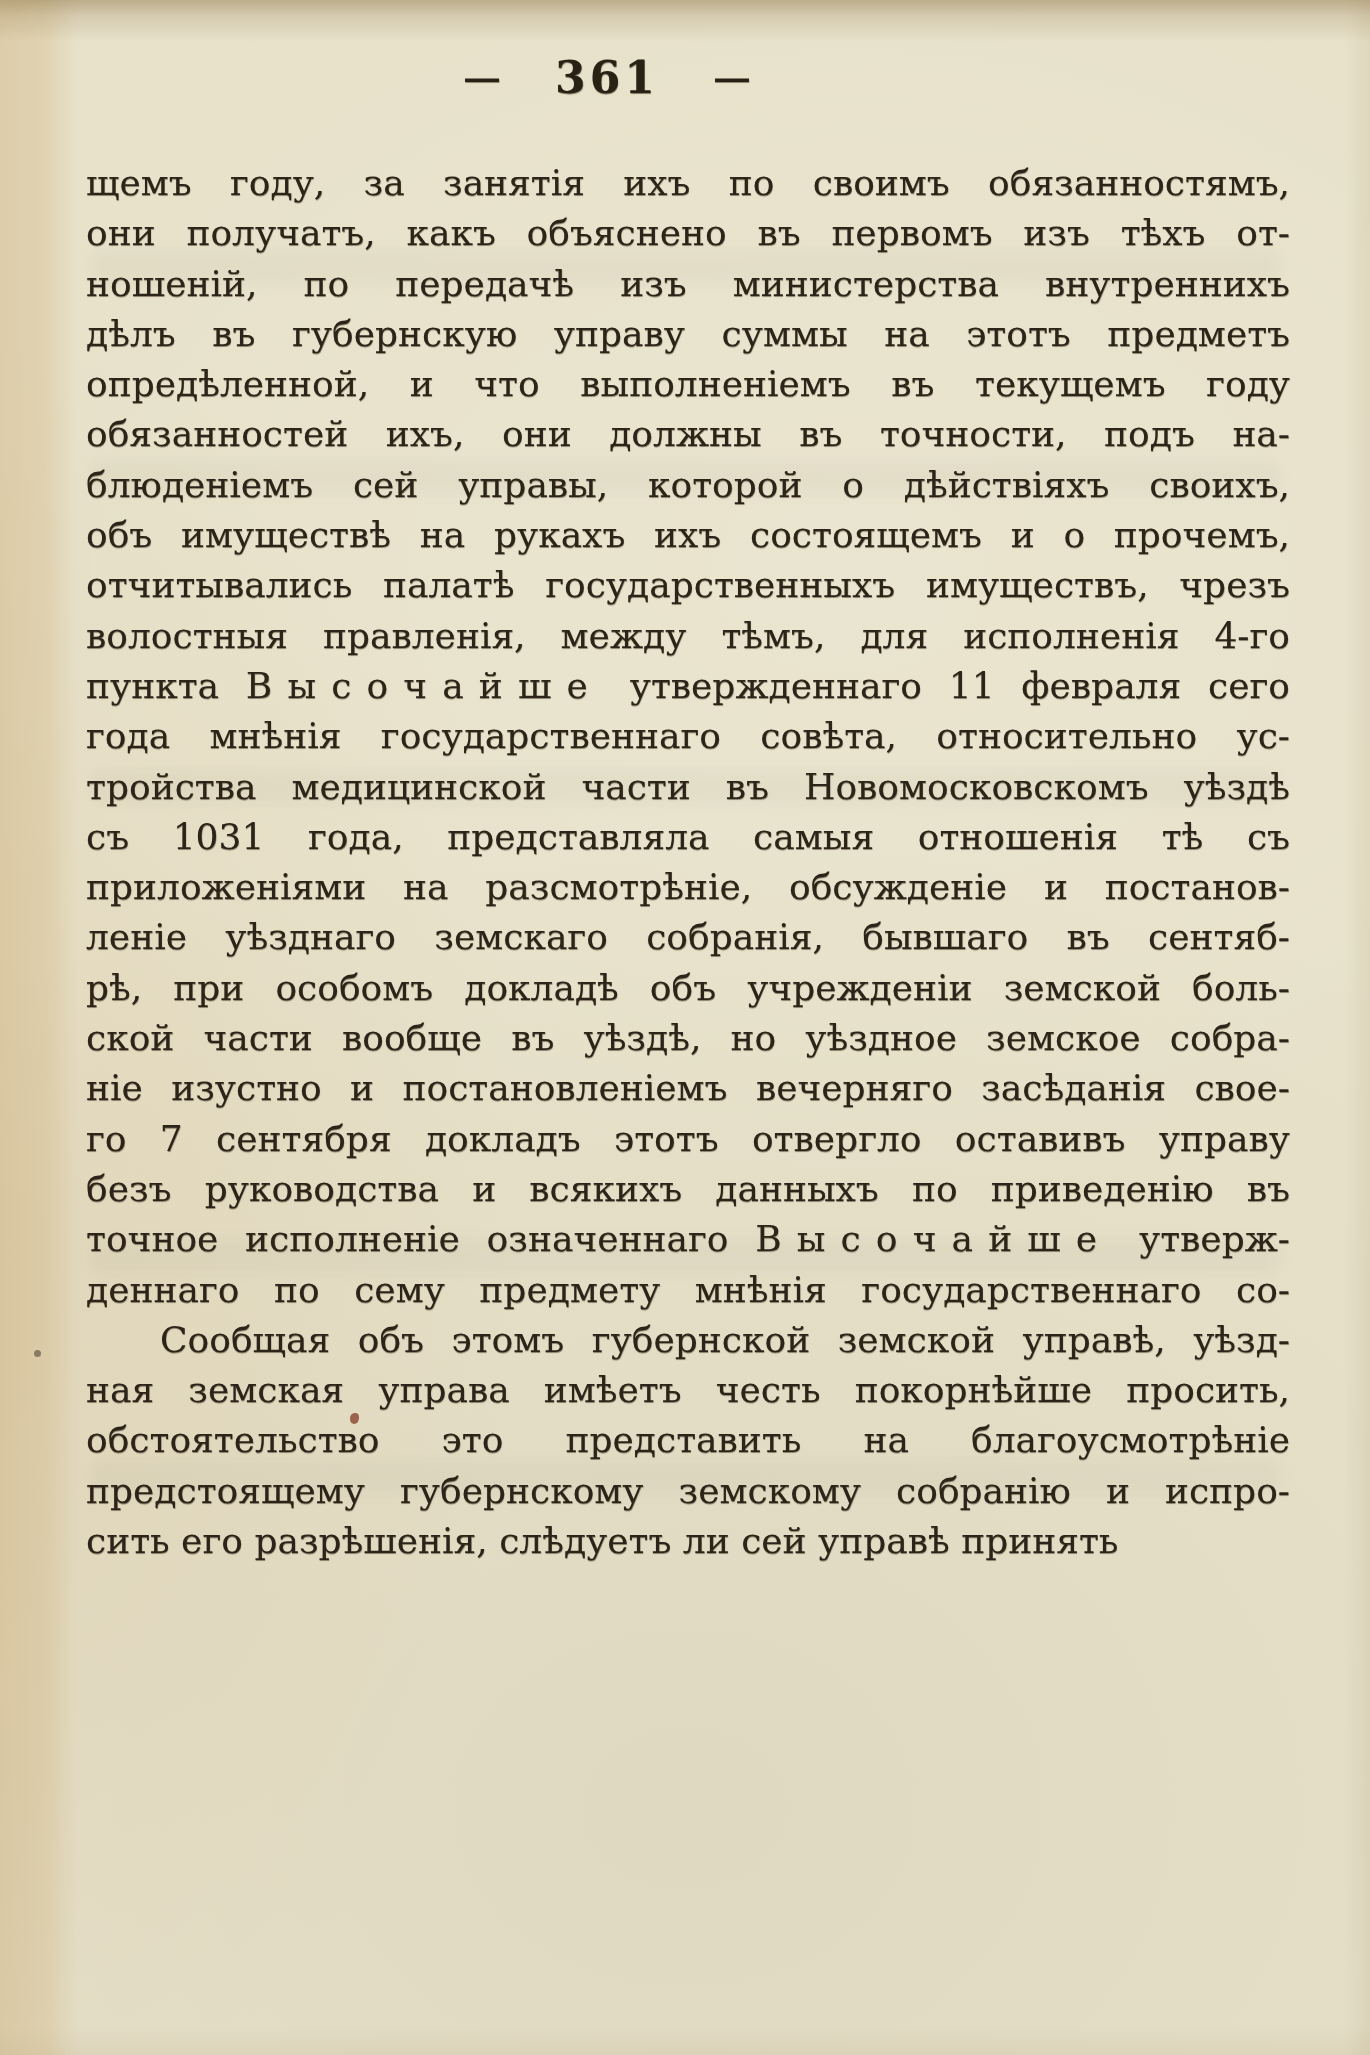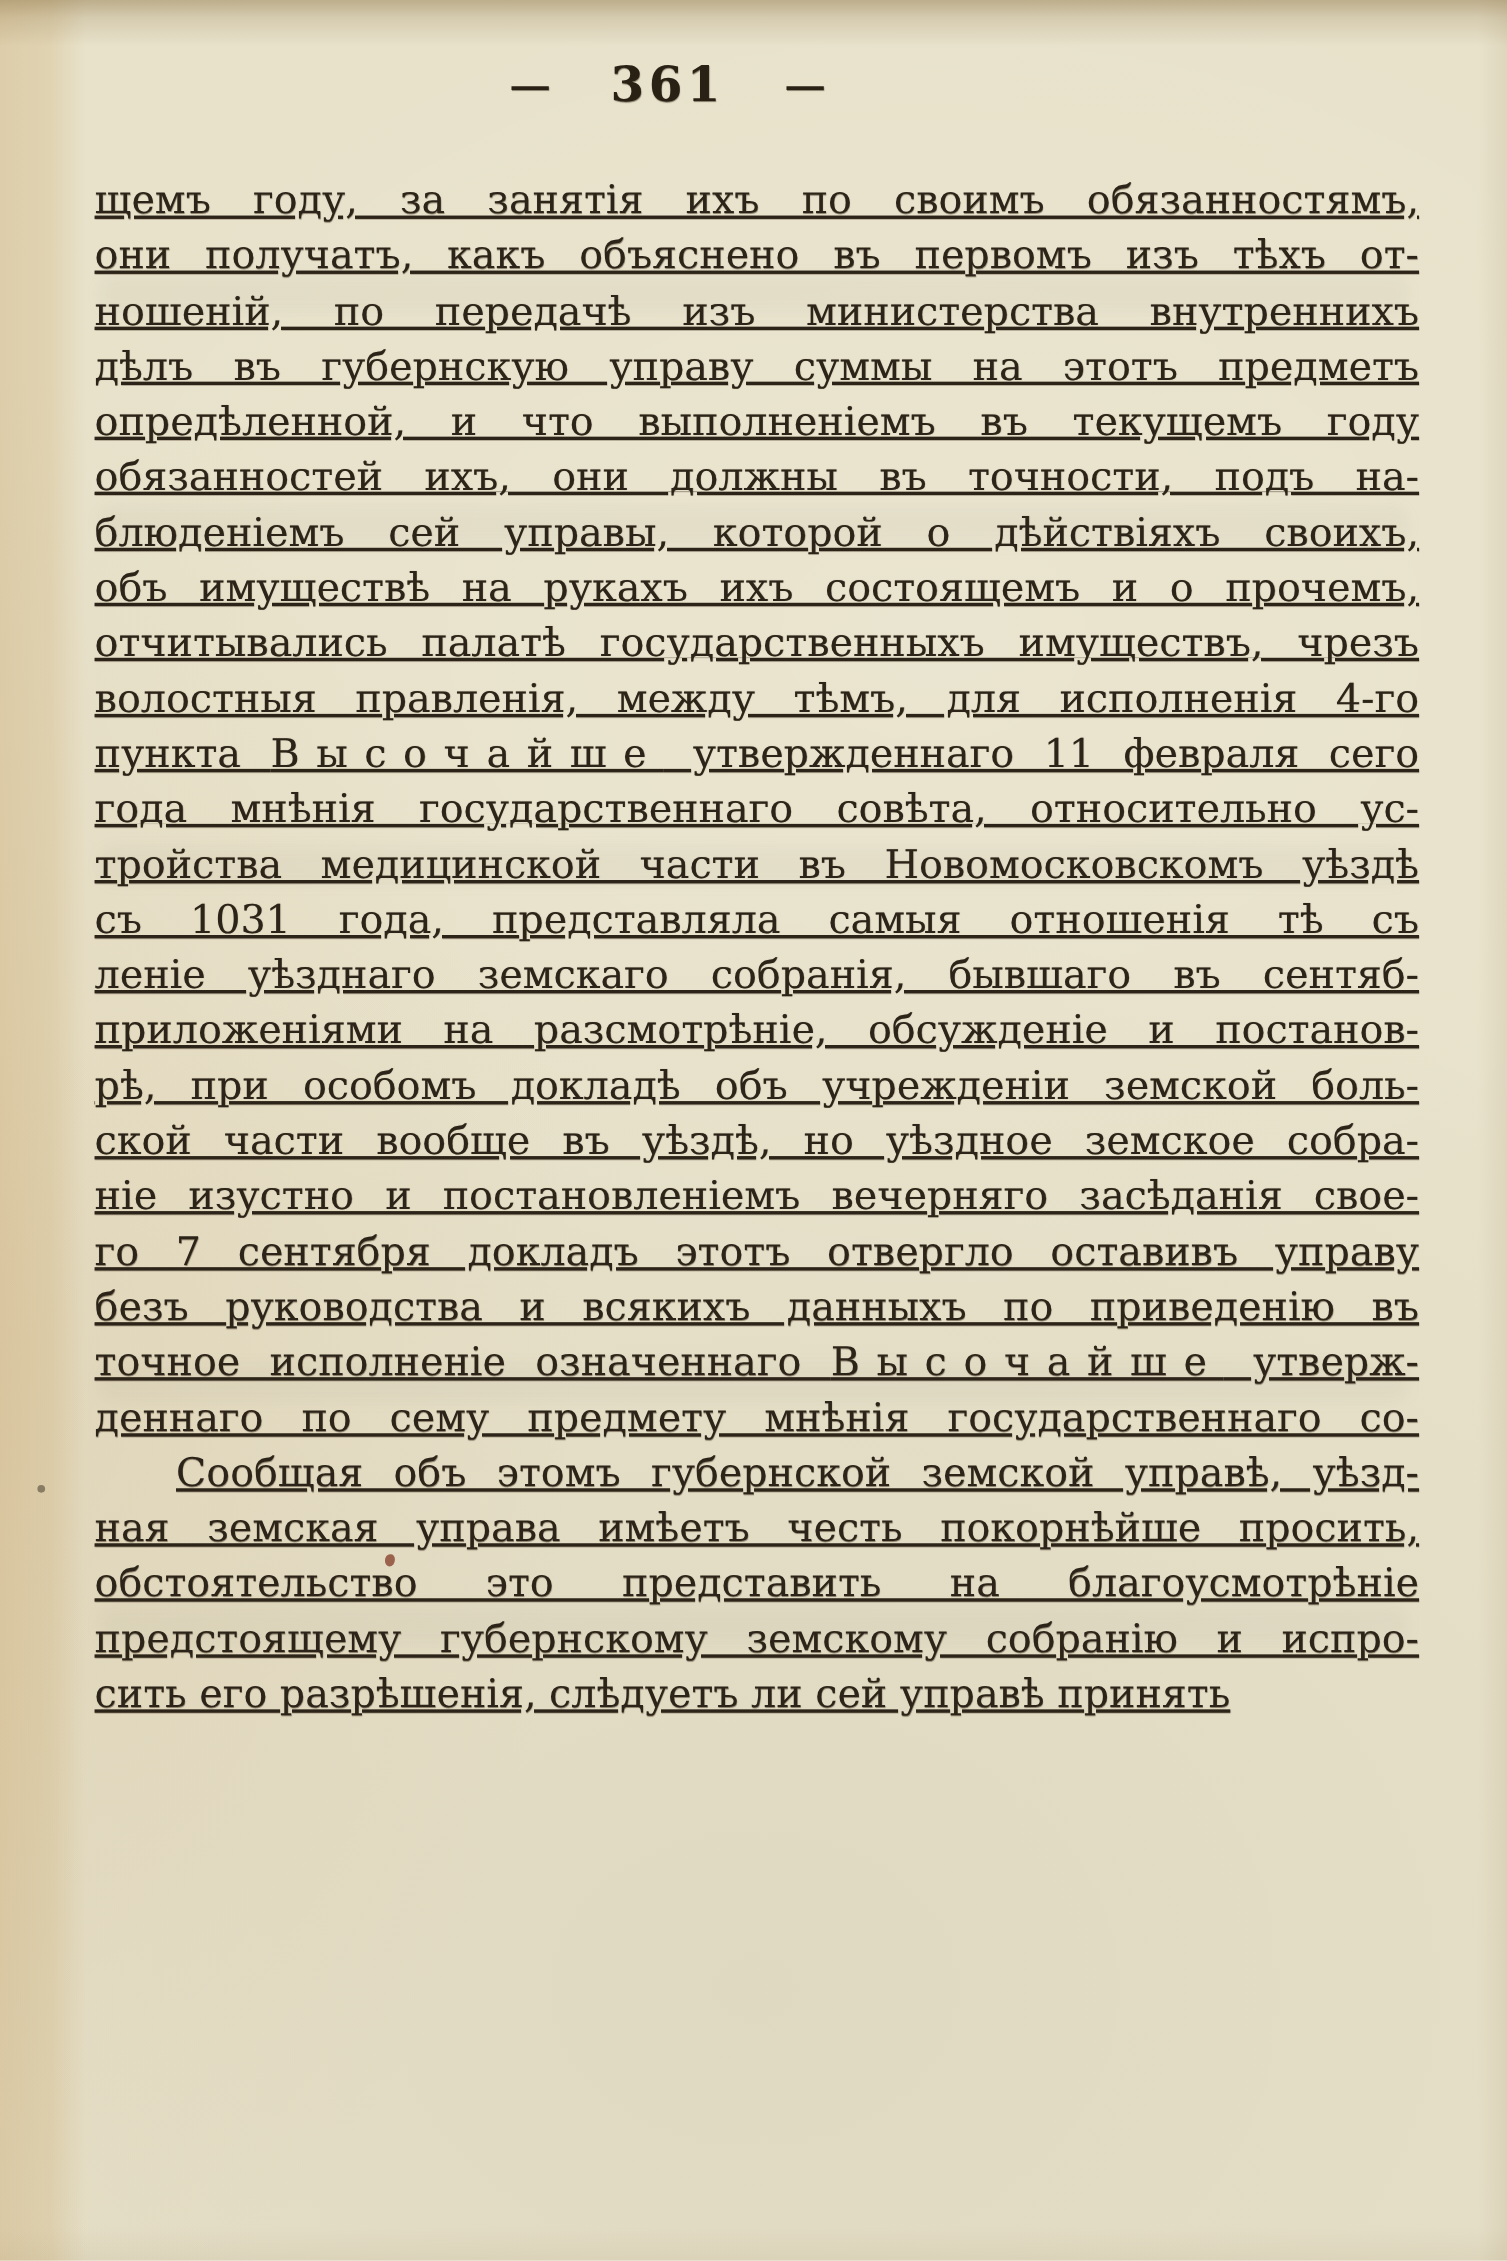--- a/index.html
+++ b/index.html
@@ -53,21 +53,21 @@
     font-size: 44px; font-weight: bold; line-height: 1;
     letter-spacing: 4px;
     text-shadow: 0.4px 0.6px 0.9px rgba(50,35,20,0.55);
   }
   .text-column {
     position: absolute; left: 86px; top: 158px; width: 1204px;
     color: #2c2418;
     font-size: 36px;
     text-shadow: 0.3px 0.5px 0.7px rgba(55,38,20,0.50);
   }
-  .para { margin: 0; text-decoration: underline; }
+  .para { margin: 0; }
   .line {
     height: 50.3px; line-height: 50.3px;
     text-align: justify;
     text-align-last: justify;
     white-space: nowrap; 
   }
   .line.endpara { text-align-last: left; }
   .line.indent { text-indent: 74px; }
   .sperr { letter-spacing: 0.42em; }
 </style>
@@ -99,22 +99,22 @@
         <div class="line">опредѣленной, и что выполненіемъ въ текущемъ году</div>
         <div class="line">обязанностей ихъ, они должны въ точности, подъ на-</div>
         <div class="line">блюденіемъ сей управы, которой о дѣйствіяхъ своихъ,</div>
         <div class="line">объ имуществѣ на рукахъ ихъ состоящемъ и о прочемъ,</div>
         <div class="line">отчитывались палатѣ государственныхъ имуществъ, чрезъ</div>
         <div class="line">волостныя правленія, между тѣмъ, для исполненія 4-го</div>
         <div class="line"><span>пункта </span><span class="sperr">Высочайше</span><span> утвержденнаго 11 февраля сего</span></div>
         <div class="line">года мнѣнія государственнаго совѣта, относительно ус-</div>
         <div class="line">тройства медицинской части въ Новомосковскомъ уѣздѣ</div>
         <div class="line">съ 1031 года, представляла самыя отношенія тѣ съ</div>
+        <div class="line">приложеніями на разсмотрѣніе, обсужденіе и постанов-</div>
         <div class="line">леніе уѣзднаго земскаго собранія, бывшаго въ сентяб-</div>
-        <div class="line">приложеніями на разсмотрѣніе, обсужденіе и постанов-</div>
         <div class="line">рѣ, при особомъ докладѣ объ учрежденіи земской боль-</div>
         <div class="line">ской части вообще въ уѣздѣ, но уѣздное земское собра-</div>
         <div class="line">ніе изустно и постановленіемъ вечерняго засѣданія свое-</div>
         <div class="line">го 7 сентября докладъ этотъ отвергло оставивъ управу</div>
         <div class="line">безъ руководства и всякихъ данныхъ по приведенію въ</div>
         <div class="line"><span>точное исполненіе означеннаго </span><span class="sperr">Высочайше</span><span> утверж-</span></div>
         <div class="line">деннаго по сему предмету мнѣнія государственнаго со-</div>
       </div>
       <div class="para">
         <div class="line indent">Сообщая объ этомъ губернской земской управѣ, уѣзд-</div>

